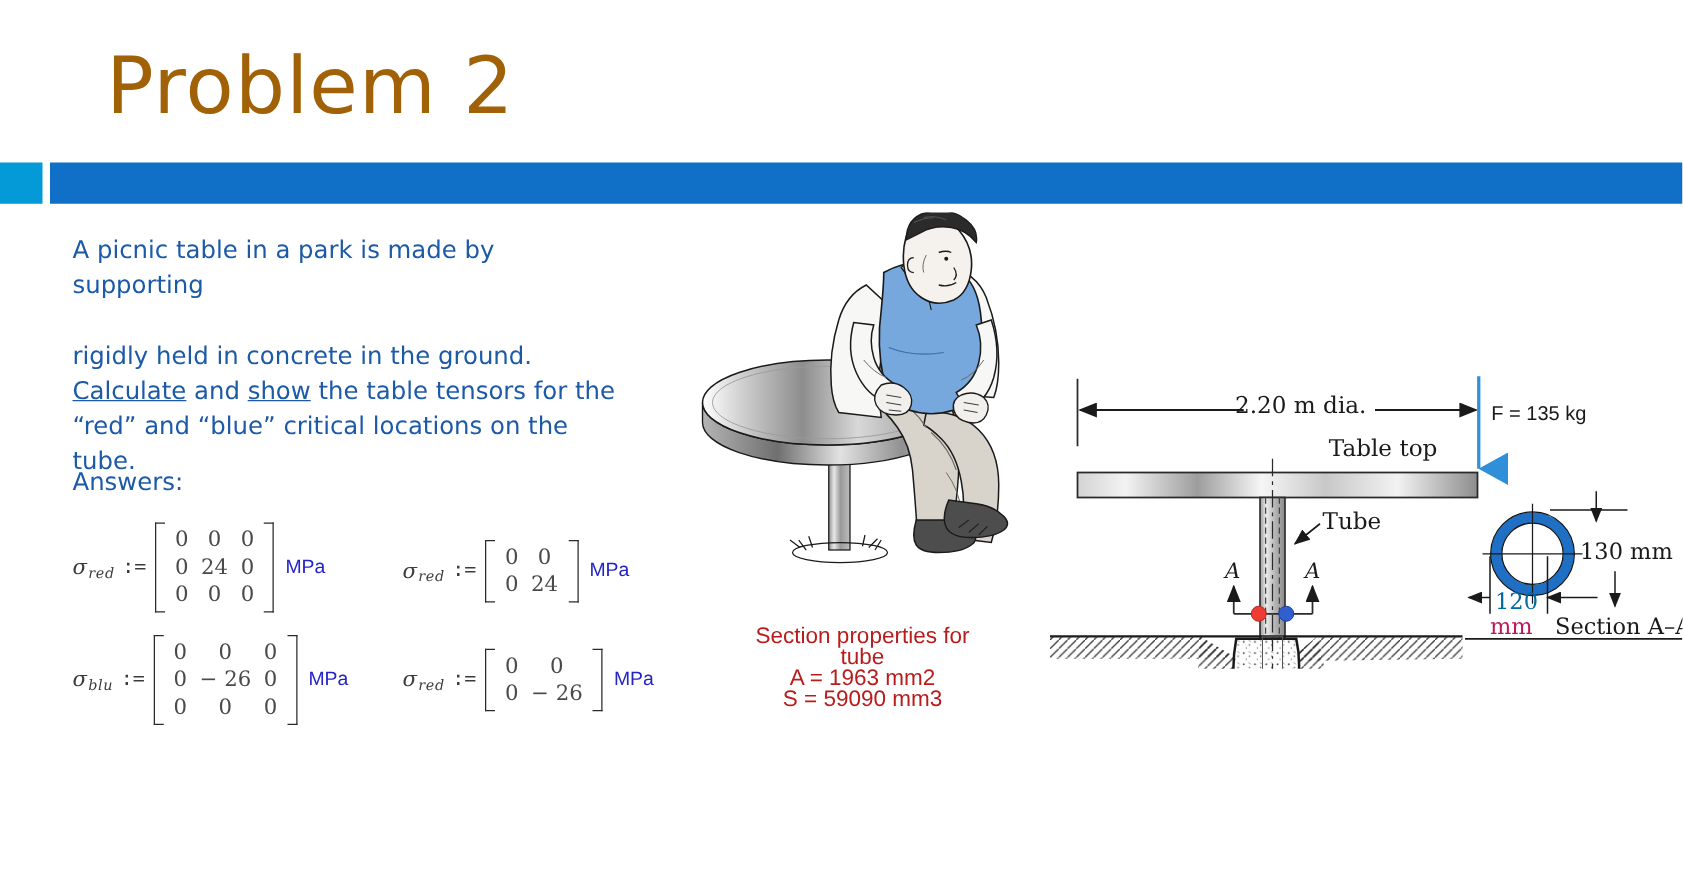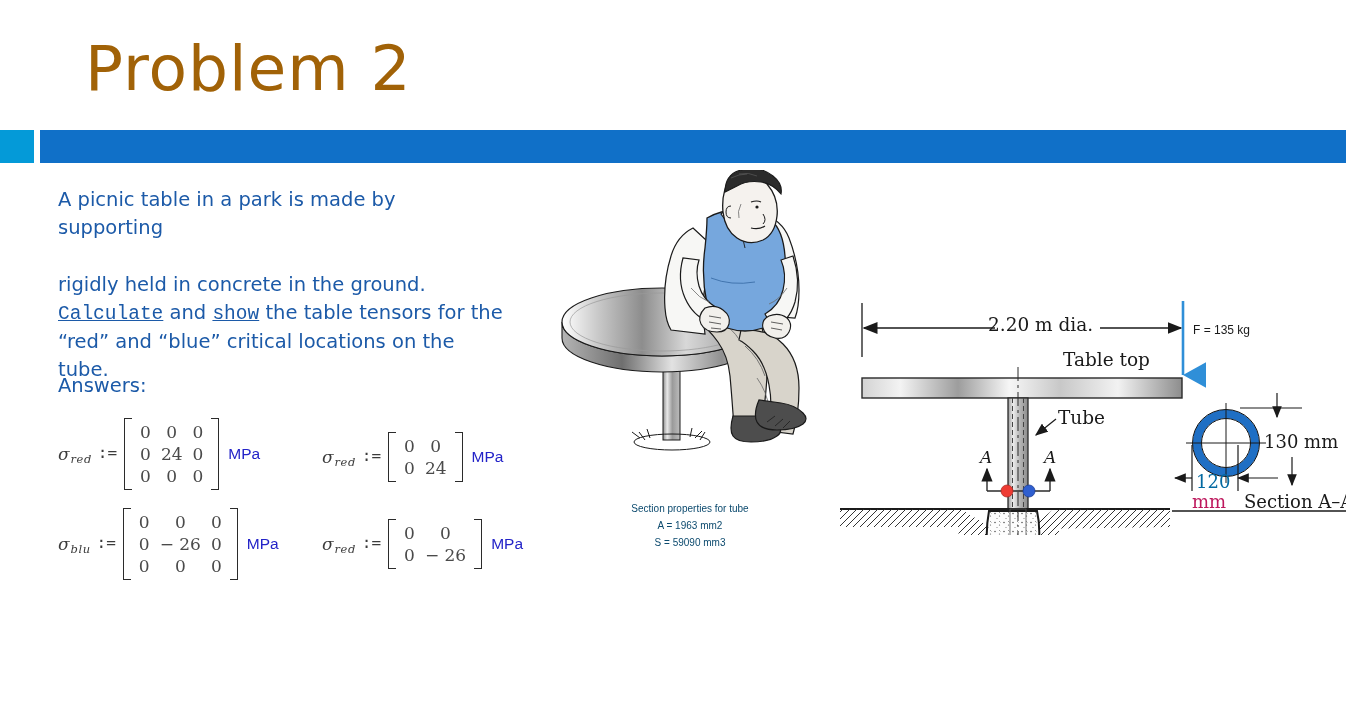--- a/index.html
+++ b/index.html
@@ -33,21 +33,21 @@
     background:#1070c8;
   }
 
   
   #body-text{
     position:absolute;left:58px;top:186px;width:445px;
     font-size:19.5px;line-height:28.2px;
     color:#1c5aa8;
     font-family:"DejaVu Sans", sans-serif;
   }
-  #body-text .u{text-decoration:underline;font-family:Liberation Mono, monospace;}
+  #body-text .u{text-decoration:underline;}
   #answers-label{
     position:absolute;left:58px;top:372px;
     font-size:19.5px;line-height:28px;
     color:#1c5aa8;
     font-family:"DejaVu Sans", sans-serif;
   }
 
   
   .eq{
     position:absolute;
@@ -104,21 +104,21 @@
     font-size:15.5px;
     margin-left:7px;
   }
 
   
   #illustration{position:absolute;left:545px;top:170px;width:300px;height:340px;}
   #section-props{
     position:absolute;left:590px;top:500px;width:200px;
     text-align:center;
     font-family:"Liberation Sans", sans-serif;
-    font-size:10px;line-height:17px;color:#0c4a6e;
+    font-size:18px;line-height:17px;color:#b91c1c;
   }
 
   
   #diagram{position:absolute;left:840px;top:295px;width:506px;height:240px;}
 
   .ser{font-family:"DejaVu Serif", serif;}
   .sans{font-family:"Liberation Sans", sans-serif;}
 </style>
 </head>
 <body>
@@ -422,21 +422,21 @@
       <line x1="452" y1="162" x2="452" y2="190" stroke="#1a1a1a" stroke-width="1.2" marker-end="url(#arrEnd)"></line>
       <line x1="386" y1="196" x2="506" y2="196" stroke="#ffffff" stroke-width="0"></line>
       <line x1="332" y1="216" x2="506" y2="216" stroke="#1a1a1a" stroke-width="1.4"></line>
     </svg>
 
     
     <div class="ser" style="position:absolute;left:148px;top:19px;font-size:18.5px;color:#1a1a1a;">2.20 m dia.</div>
 
     <div class="ser" style="position:absolute;left:223px;top:54px;font-size:18.5px;color:#1a1a1a;">Table top</div>
 
-    <div class="sans" style="position:absolute;left:353px;top:28px;font-size:12px;color:#1a1a1a;white-space:nowrap;">F = 135 kg</div>
+    <div class="sans" style="position:absolute;left:353px;top:28px;font-size:16px;color:#1a1a1a;white-space:nowrap;">F = 135 kg</div>
 
     <div class="ser" style="position:absolute;left:218px;top:112px;font-size:18.5px;color:#1a1a1a;">Tube</div>
 
     <div class="ser" style="position:absolute;left:140px;top:152px;font-size:17px;font-style:italic;color:#1a1a1a;">A</div>
     <div class="ser" style="position:absolute;left:204px;top:152px;font-size:17px;font-style:italic;color:#1a1a1a;">A</div>
 
     <div class="ser" style="position:absolute;left:424px;top:136px;font-size:18px;color:#1a1a1a;white-space:nowrap;">130 mm</div>
 
     <div class="ser" style="position:absolute;left:356px;top:176px;font-size:18px;color:#0369a1;">120</div>
     <div class="ser" style="position:absolute;left:352px;top:196px;font-size:18px;color:#be185d;">mm</div>

